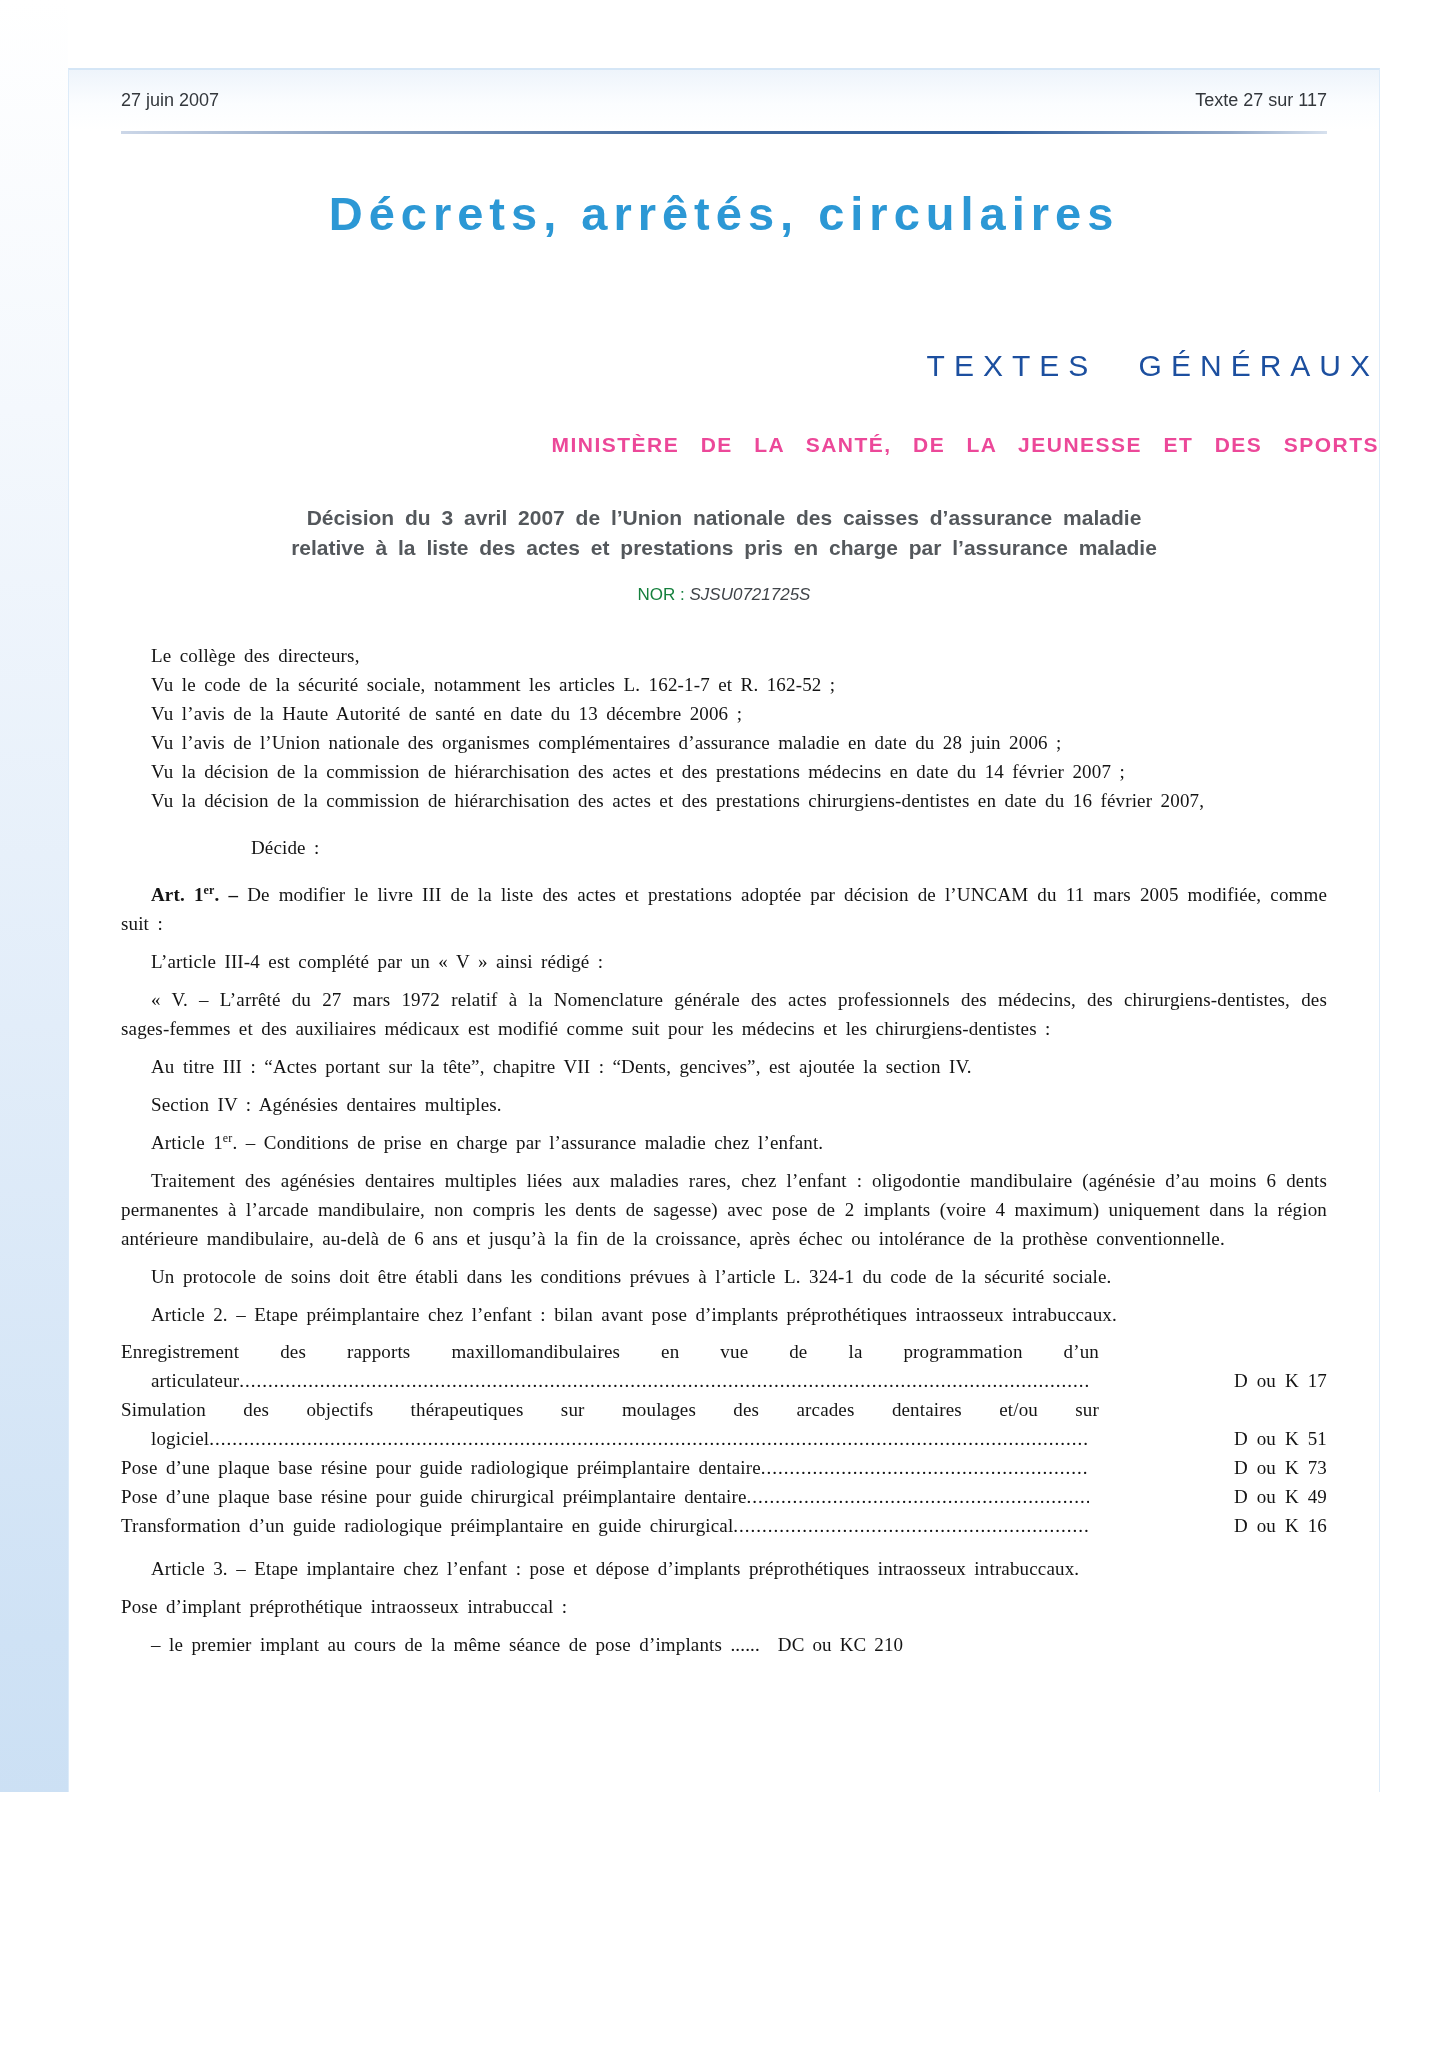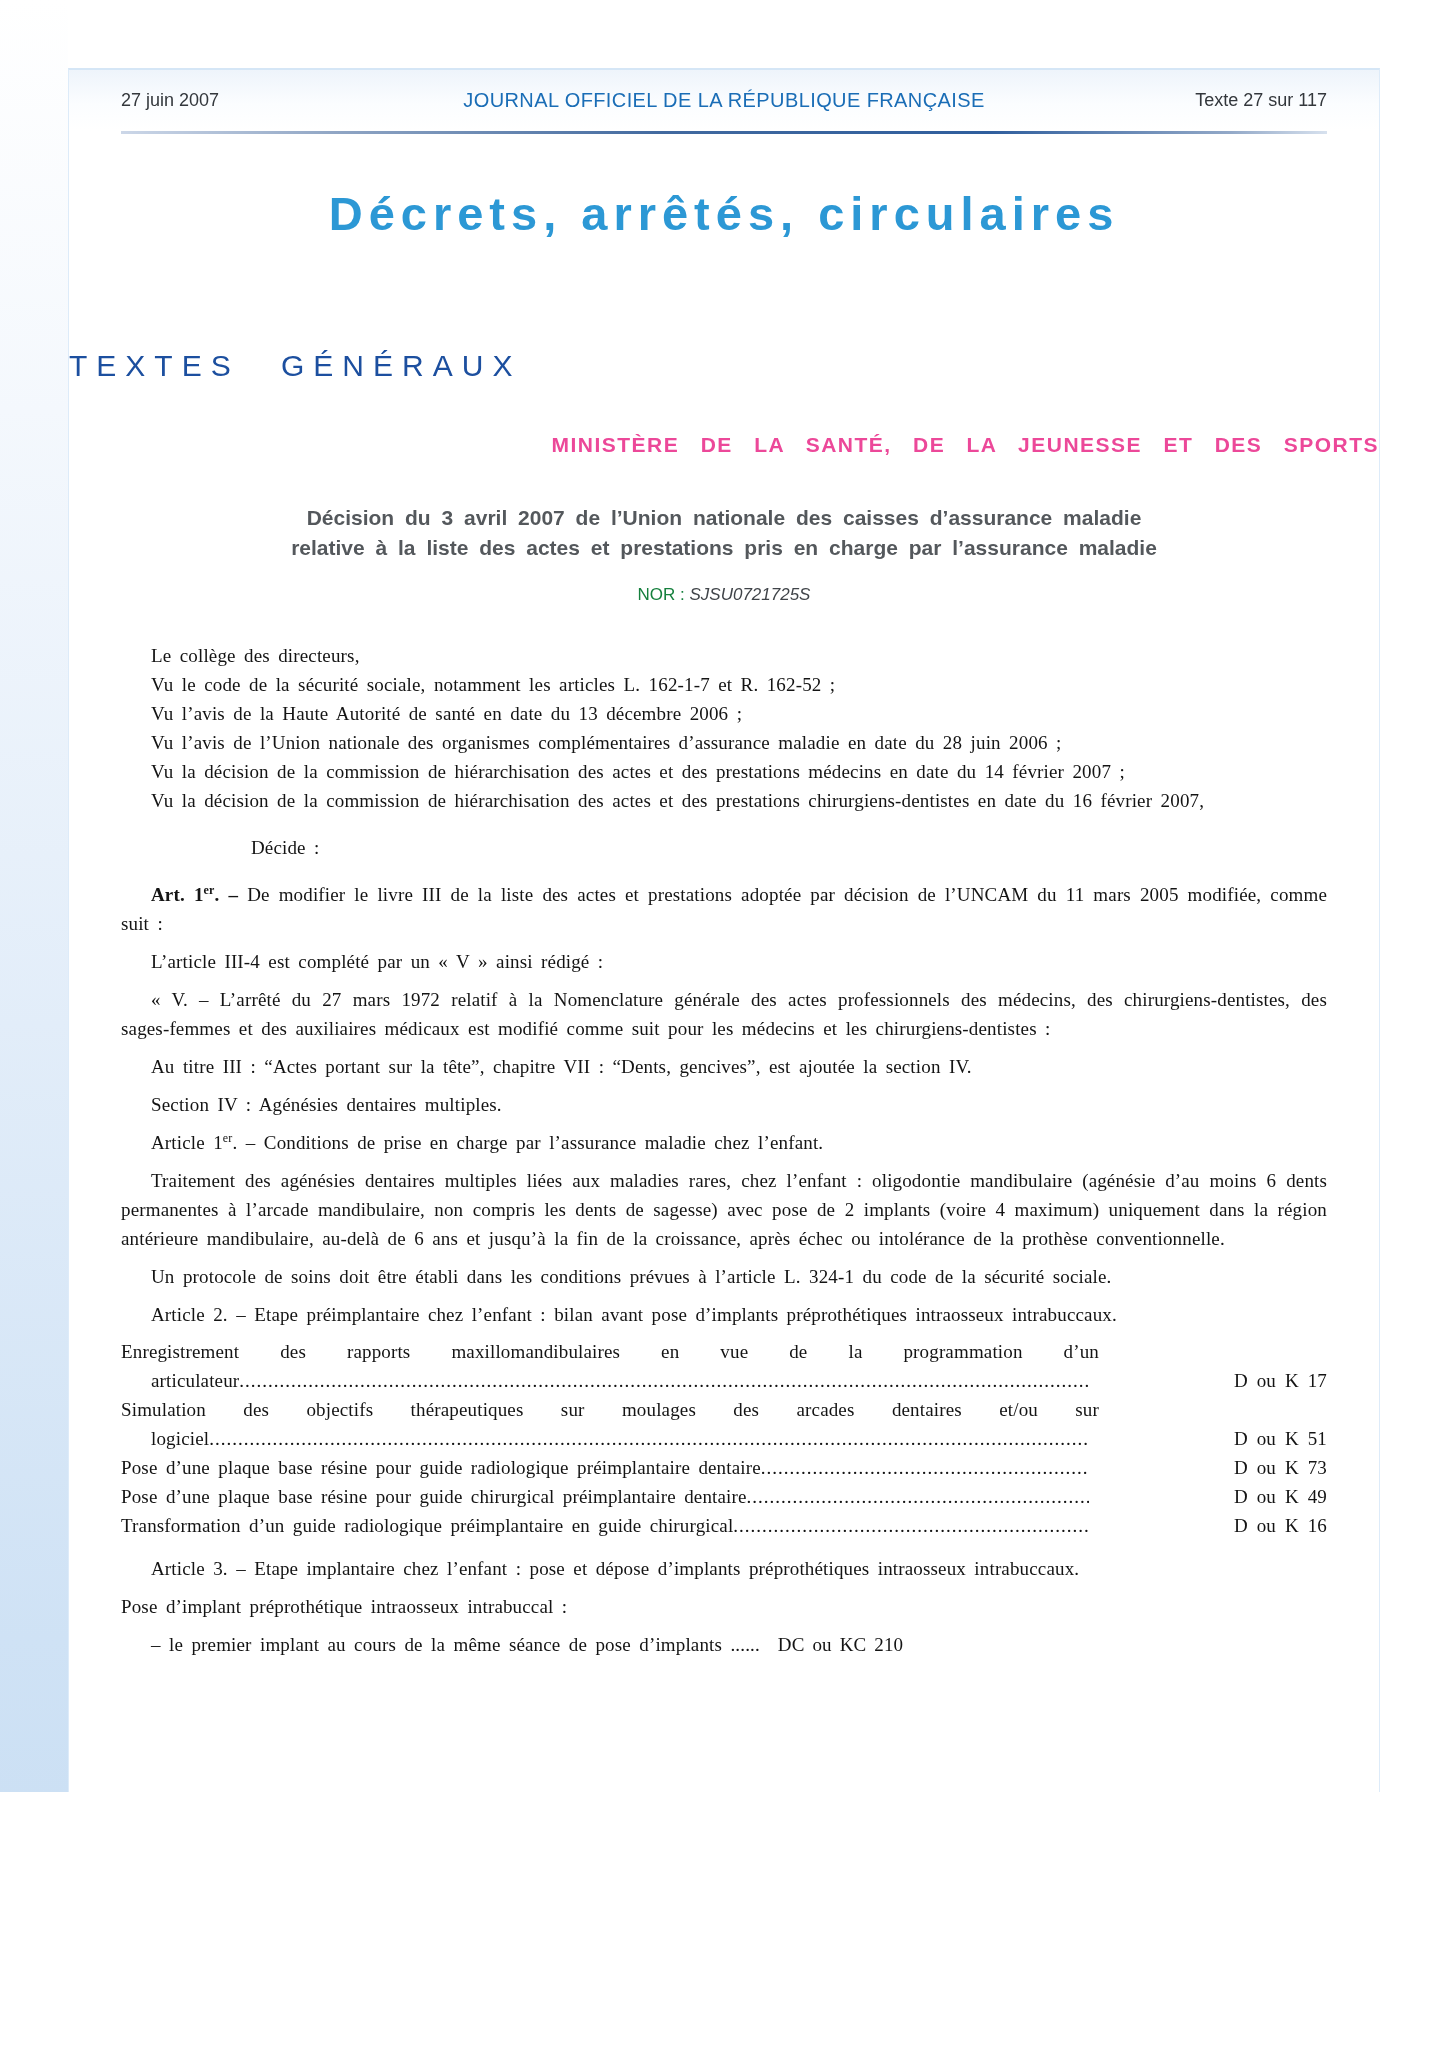--- a/index.html
+++ b/index.html
@@ -14,21 +14,21 @@
   .band{height:61px;display:flex;align-items:center;padding:0 52px;box-sizing:border-box;
         background:linear-gradient(180deg,#eef4fb 0%,#fbfdff 55%,#ffffff 100%);}
   .band .cell-l{flex:1;text-align:left;font-size:18px;color:#33373c;}
   .band .cell-c{flex:0 0 auto;font-size:20px;color:#1a6db6;letter-spacing:0.4px;}
   .band .cell-r{flex:1;text-align:right;font-size:18px;color:#33373c;}
   .hdr-rule{height:3px;margin:0 52px;
             background:linear-gradient(90deg,#ccd7e8 0%,#8fa5c4 18%,#41699f 45%,#2f5e9d 72%,#93a9c8 92%,#d7e1ee 100%);}
 
   
   .main-title{margin-top:52px;text-align:center;font-size:47px;font-weight:700;letter-spacing:6px;color:#2c98d5;}
-  .section-title{margin-top:108px;text-align:left;font-size:30px;font-weight:400;letter-spacing:9px;word-spacing:24px;color:#1c4f9f;}
+  .section-title{margin-top:108px;text-align:right;font-size:30px;font-weight:400;letter-spacing:9px;word-spacing:24px;color:#1c4f9f;}
   .ministry{margin-top:50px;text-align:right;font-size:21px;font-weight:700;letter-spacing:1.5px;word-spacing:14px;color:#ec4899;}
   .decision{margin-top:46px;text-align:center;font-size:21px;font-weight:700;line-height:30px;word-spacing:5px;color:#54585c;}
   .nor{margin-top:22px;text-align:center;font-size:17px;}
   .nor .nor-label{color:#15803d;}
   .nor .nor-value{color:#404449;font-style:italic;}
 
   
   .doc-body{margin:36px 52px 0 52px;font-family:"Liberation Serif",serif;font-size:19px;line-height:29px;
             color:#141414;text-align:justify;word-spacing:3.5px;letter-spacing:0.15px;}
   .para{margin:9px 0 0 0;text-indent:30px;}
@@ -56,21 +56,20 @@
 </head>
 <body>
 
 <div class="viewport">
   <div class="left-strip"></div>
 
   <div class="page">
 
     <div class="band">
       <span class="cell-l">27 juin 2007</span>
-      <span class="cell-c">JOURNAL OFFICIEL DE LA RÉPUBLIQUE FRANÇAISE</span>
       <span class="cell-r">Texte 27 sur 117</span>
     </div>
     <div class="hdr-rule"></div>
 
     <div class="main-title">Décrets, arrêtés, circulaires</div>
     <div class="section-title">TEXTES GÉNÉRAUX</div>
     <div class="ministry">MINISTÈRE DE LA SANTÉ, DE LA JEUNESSE ET DES SPORTS</div>
 
     <div class="decision">
       <div>Décision du 3 avril 2007 de l’Union nationale des caisses d’assurance maladie</div>

